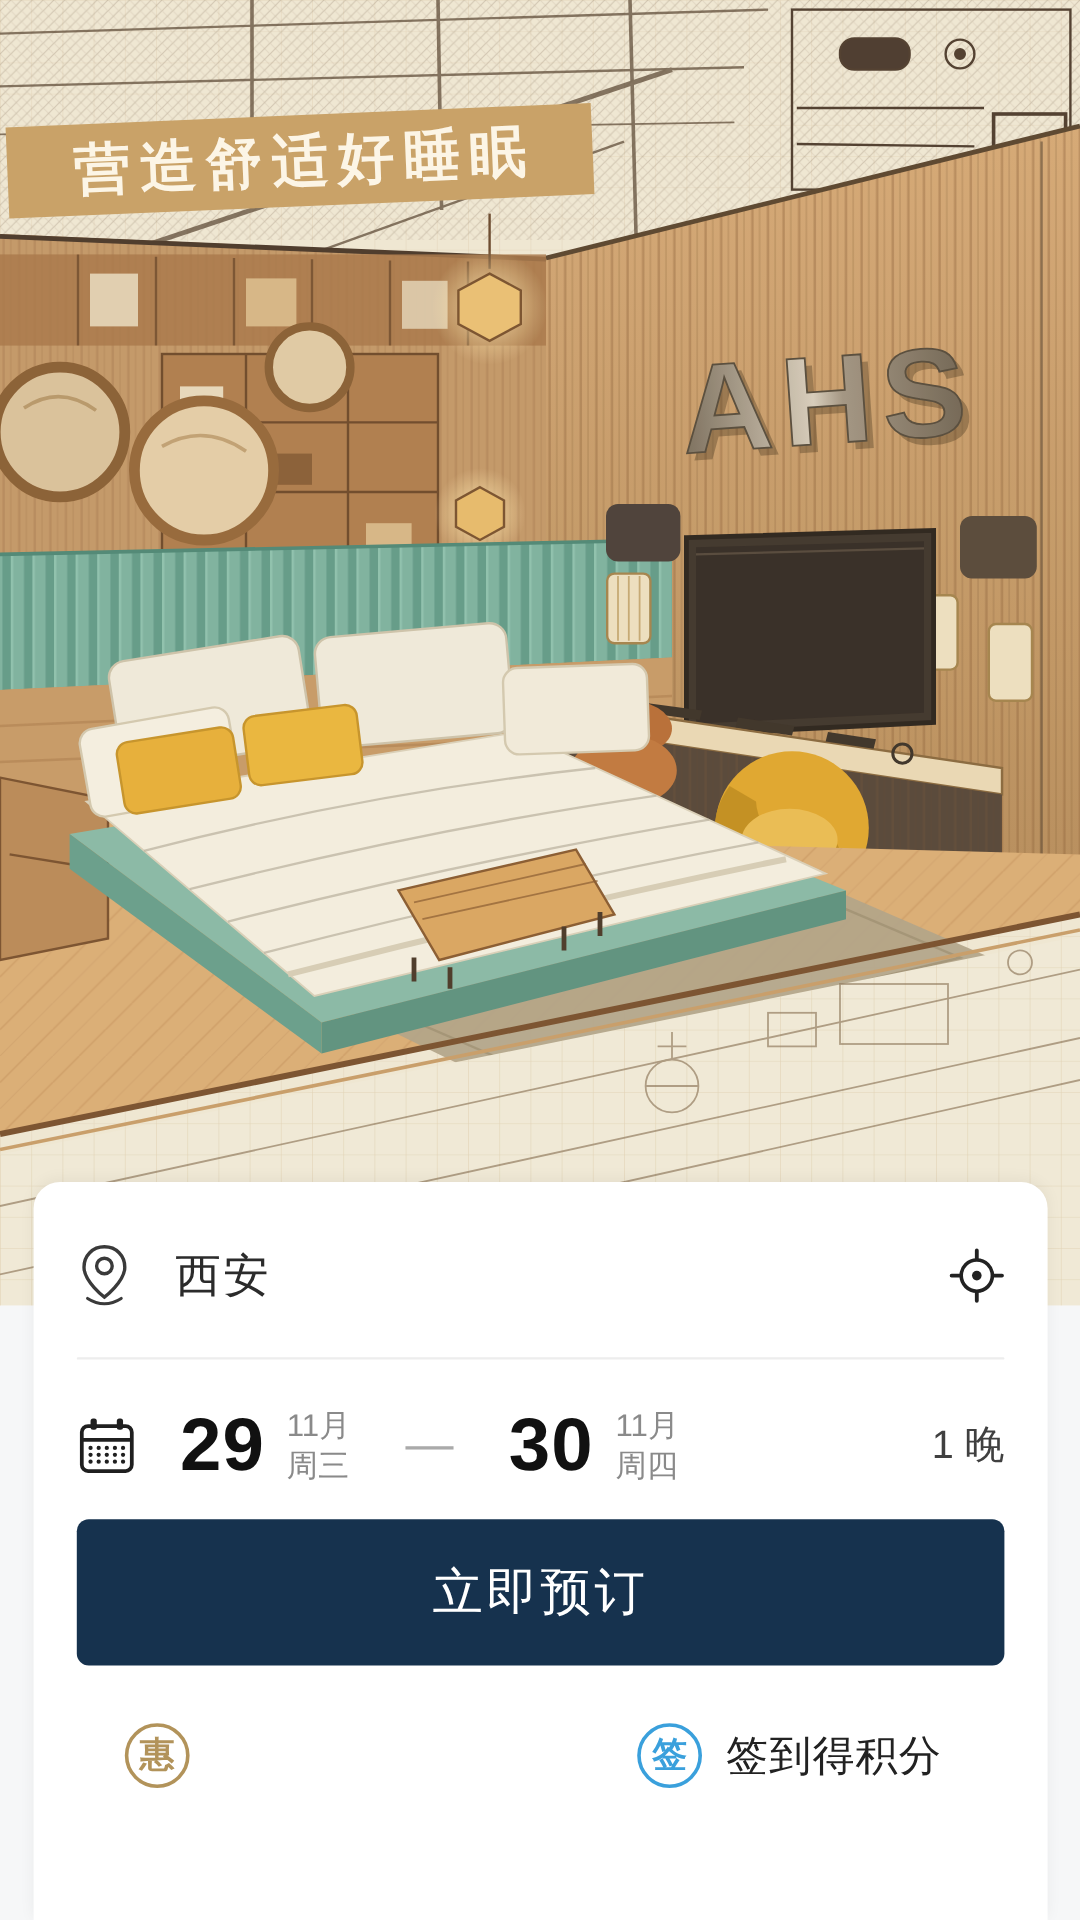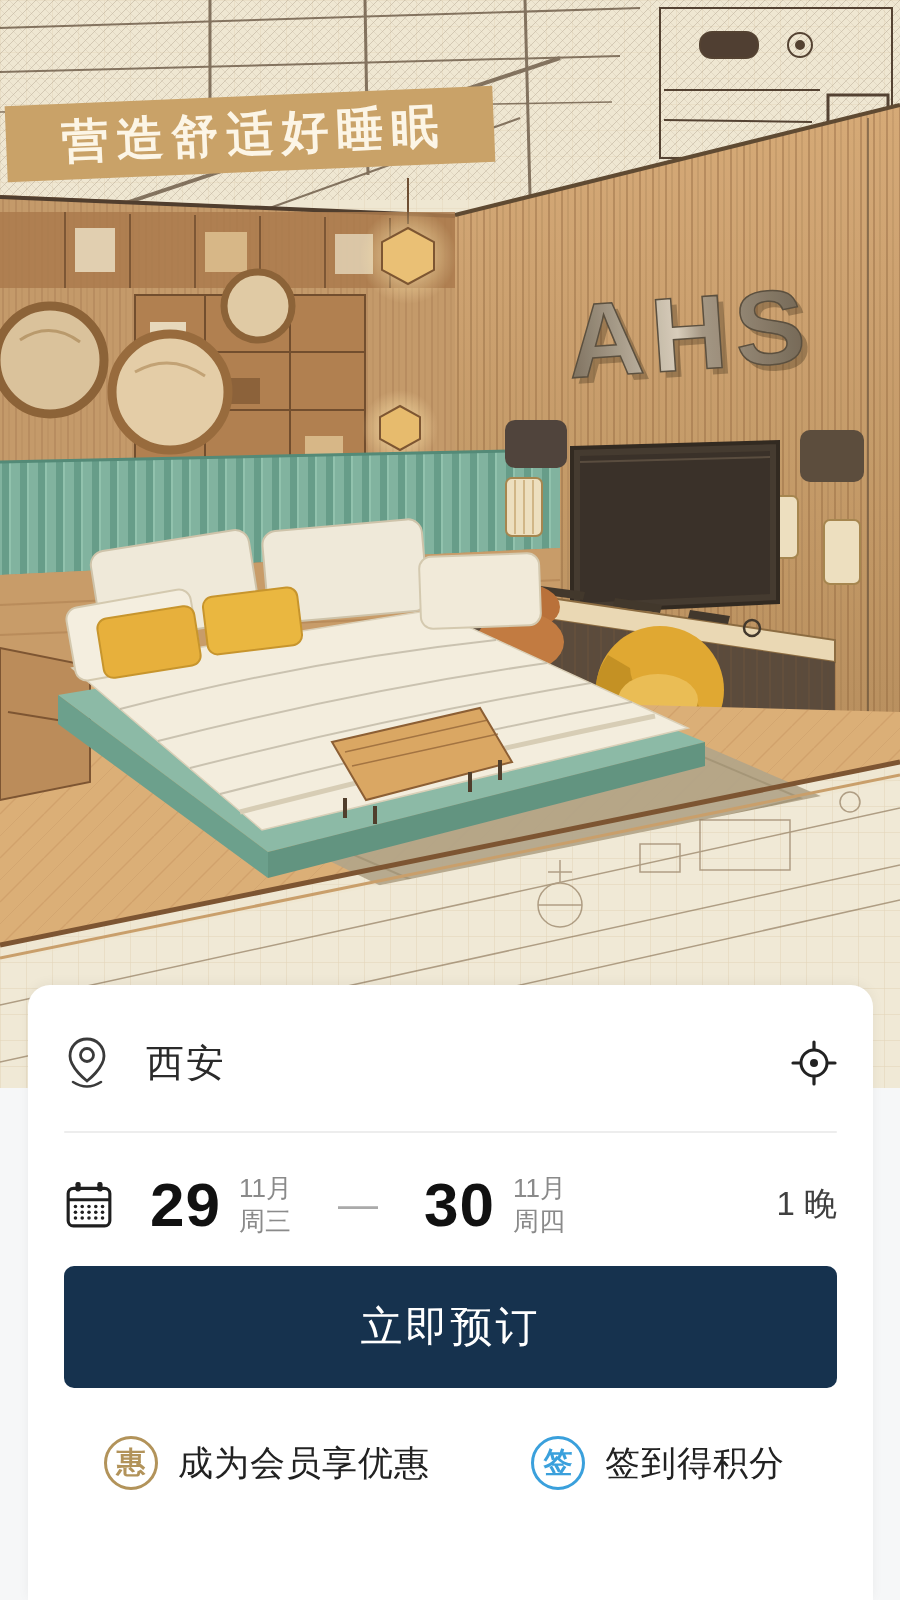--- a/index.html
+++ b/index.html
@@ -332,21 +332,20 @@
         <span>周四</span>
       </span>
       <span class="nights">1 晚</span>
     </div>
 
     <button class="book-btn">立即预订</button>
 
     <div class="perks">
       <div class="perk perk-gold">
         <span class="ring">惠</span>
-        <span class="lbl">成为会员享优惠</span>
       </div>
       <div class="perk perk-blue">
         <span class="ring">签</span>
         <span class="lbl">签到得积分</span>
       </div>
     </div>
 
   </div>
 </div>
 

